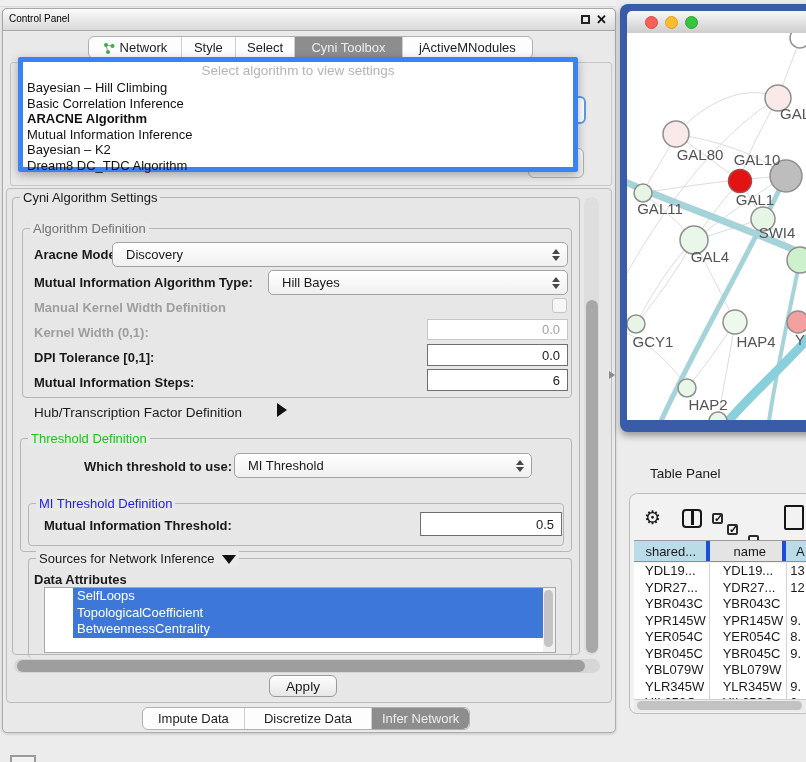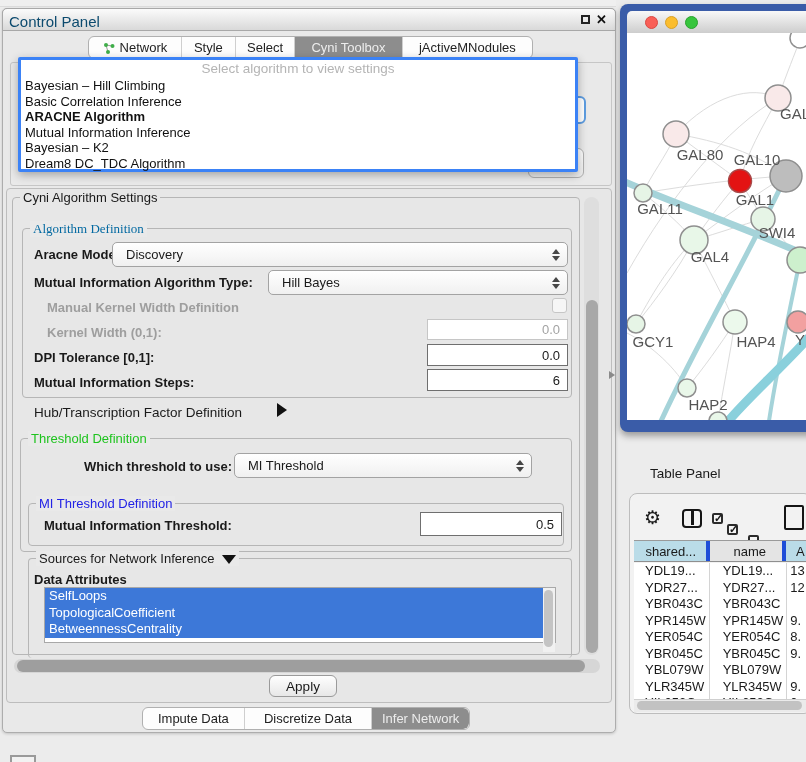--- a/index.html
+++ b/index.html
@@ -1,60 +1,60 @@
 <!DOCTYPE html>
 <html><head>
 <meta charset="utf-8">
 <style>
   html,body{margin:0;padding:0;}
   body{width:806px;height:762px;position:relative;overflow:hidden;background:#ececec;
        font-family:"Liberation Sans", sans-serif;font-size:13px;color:#1a1a1a;}
   .b{position:absolute;box-sizing:border-box;}
   .bold{font-weight:bold;}
-  .gray{color:#9e9e9e;margin-left:13px;}
+  .gray{color:#9e9e9e;}
   
   .cp{left:2px;top:8px;width:614px;height:725px;background:#e9e9e9;border:1px solid #adadad;
       border-radius:5px;box-shadow:0 1px 3px rgba(0,0,0,.18);}
   .cp-titlebar{left:2px;top:8px;width:614px;height:23px;border-radius:5px 5px 0 0;
       background:linear-gradient(#fbfbfb,#d9d9d9);border:1px solid #a8a8a8;}
   .tabstrip{display:flex;background:#fdfdfd;border:1px solid #b0b0b0;border-radius:6px;overflow:hidden;height:23px;}
   .tabseg{display:flex;align-items:center;justify-content:center;gap:5px;border-right:1px solid #cfcfcf;color:#222;}
   .tabseg:last-child{border-right:none;}
   .tabseg.sel{background:#8d8d8d;color:#ededed;}
   .group{border:1px solid #b6b6b6;border-radius:4px;}
   .group-label{position:absolute;background:#e9e9e9;padding:0 3px;font-size:13px;white-space:nowrap;}
   .combo{border:1px solid #a3a3a3;border-radius:5px;background:linear-gradient(#ffffff,#f0f0f0);
          display:flex;align-items:center;padding-left:13px;}
   .spin{position:absolute;right:7px;top:50%;transform:translateY(-50%);display:flex;flex-direction:column;gap:2px;}
   .spin i{display:block;width:0;height:0;border-left:4px solid transparent;border-right:4px solid transparent;}
   .spin .up{border-bottom:5px solid #474747;}
   .spin .dn{border-top:5px solid #474747;}
   .input{border:1px solid #6f6f6f;background:#fff;display:flex;align-items:center;justify-content:flex-end;padding-right:7px;}
   .input.dis{border-color:#c6c6c6;color:#a3a3a3;}
   .selrow{height:16.5px;line-height:16.5px;background:#3d78d8;color:#fff;padding-left:4px;white-space:nowrap;}
-  .popup{background:#fff;border:3px solid #3b82f6;border-radius:2px;box-shadow:0 3px 10px rgba(0,0,0,.3);z-index:50;}
+  .popup{background:#fff;border:5px solid #3b82f6;border-radius:2px;box-shadow:0 3px 10px rgba(0,0,0,.3);z-index:50;}
   .pitem{height:15.5px;line-height:15.5px;padding-left:4px;white-space:nowrap;color:#111;}
   .cb{width:11px;height:11px;border:2px solid #2b2b2b;border-radius:2px;position:relative;background:#f4f4f4;}
   .cb.on:after{content:"✓";position:absolute;left:0px;top:-3px;font-size:11px;font-weight:bold;color:#1a1a1a;}
   .trow{display:flex;height:16.5px;line-height:16.5px;}
   .tc{overflow:hidden;white-space:nowrap;}
   .tc.c1{width:76px;padding-left:11px;border-right:1px solid #d4d4d4;}
   .tc.c2{width:76px;padding-left:13px;border-right:1px solid #d4d4d4;}
   .tc.c3{width:26px;padding-left:3px;}
   .thead{display:flex;height:22px;line-height:22px;border-top:1px solid #9a9a9a;border-bottom:1px solid #8f8f8f;font-size:13px;}
   .th{box-sizing:border-box;border-right:4px solid #1d4ed8;}
 </style>
 </head>
 <body>
 
 <div class="b" style="left:0;top:0;width:616px;height:7px;background:#efefef;border-bottom:1px solid #dcdcdc;"></div>
 
 <div class="b cp"></div>
 <div class="b cp-titlebar"></div>
-<div class="b" style="left:9px;top:13px;font-size:15px;color:#0c4a6e;">Control Panel</div>
+<div class="b" style="left:9px;top:13px;font-size:10px;color:#000000;">Control Panel</div>
 <div class="b" style="left:581px;top:15px;width:9px;height:9px;border:2px solid #222;"></div>
 <div class="b bold" style="left:596px;top:12px;font-size:13px;color:#111;">✕</div>
 
 <div class="b tabstrip" style="left:88px;top:36px;width:445px;">
   <div class="tabseg" style="width:93px;">
     <span style="display:inline-block;width:12px;height:12px;">
       <svg width="12" height="12" viewBox="0 0 12 12">
         <line x1="3" y1="3" x2="9" y2="4" stroke="#9a9a9a" stroke-width="1"></line>
         <line x1="3" y1="3" x2="5" y2="10" stroke="#9a9a9a" stroke-width="1"></line>
         <circle cx="3" cy="3" r="2" fill="#3fae49"></circle>
@@ -91,21 +91,21 @@
   <div class="pitem">Bayesian – K2</div>
   <div class="pitem">Dream8 DC_TDC Algorithm</div>
 </div>
 
 <div class="b" style="left:6px;top:188px;width:606px;height:515px;background:#e7e7e7;border:1px solid #bdbdbd;border-radius:4px;"></div>
 
 <div class="b group" style="left:12px;top:197px;width:568px;height:458px;"></div>
 <div class="b group-label" style="left:20px;top:190px;background:#e7e7e7;">Cyni Algorithm Settings</div>
 
 <div class="b group" style="left:22px;top:228px;width:550px;height:170px;"></div>
-<div class="b group-label" style="left:30px;top:221px;color:#0369a1;font-family:Liberation Serif, serif;">Algorithm Definition</div>
+<div class="b group-label" style="left:30px;top:221px;color:#737373;">Algorithm Definition</div>
 
 <div class="b bold" style="left:34px;top:247px;">Aracne Mode:</div>
 <div class="b combo" style="left:112px;top:242px;width:456px;height:25px;">
   <span>Discovery</span>
   <span class="spin">
       <i class="up"></i>
       <i class="dn"></i>
     </span>
 </div>
 
@@ -158,21 +158,21 @@
   <span>0.5</span>
 </div>
 
 <div class="b group" style="left:28px;top:558px;width:544px;height:100px;border-bottom:none;"></div>
 <div class="b group-label" style="left:36px;top:551px;">
   <span>Sources for Network Inference</span>
   <span style="display:inline-block;width:0;height:0;border-left:7px solid transparent;border-right:7px solid transparent;border-top:9px solid #111;vertical-align:-1px;margin-left:4px;"></span>
 </div>
 <div class="b bold" style="left:34px;top:572px;">Data Attributes</div>
 
-<div class="b" style="left:44px;top:587px;width:512px;height:56px;background:#fff;border:1px solid #a8a8a8;overflow:hidden;">
+<div class="b" style="left:44px;top:587px;width:512px;height:66px;background:#fff;border:1px solid #a8a8a8;overflow:hidden;padding-left:28px;">
   <div class="selrow">SelfLoops</div>
   <div class="selrow">TopologicalCoefficient</div>
   <div class="selrow">BetweennessCentrality</div>
 </div>
 <div class="b" style="left:543px;top:588px;width:12px;height:64px;background:#f1f1f1;"></div>
 <div class="b" style="left:544px;top:590px;width:9px;height:57px;background:#c4c4c4;border-radius:5px;"></div>
 
 <div class="b" style="left:584px;top:197px;width:15px;height:458px;background:#dedede;border-radius:8px;"></div>
 <div class="b" style="left:585.5px;top:300px;width:12px;height:353px;background:#a8a8a8;border-radius:7px;"></div>
 

